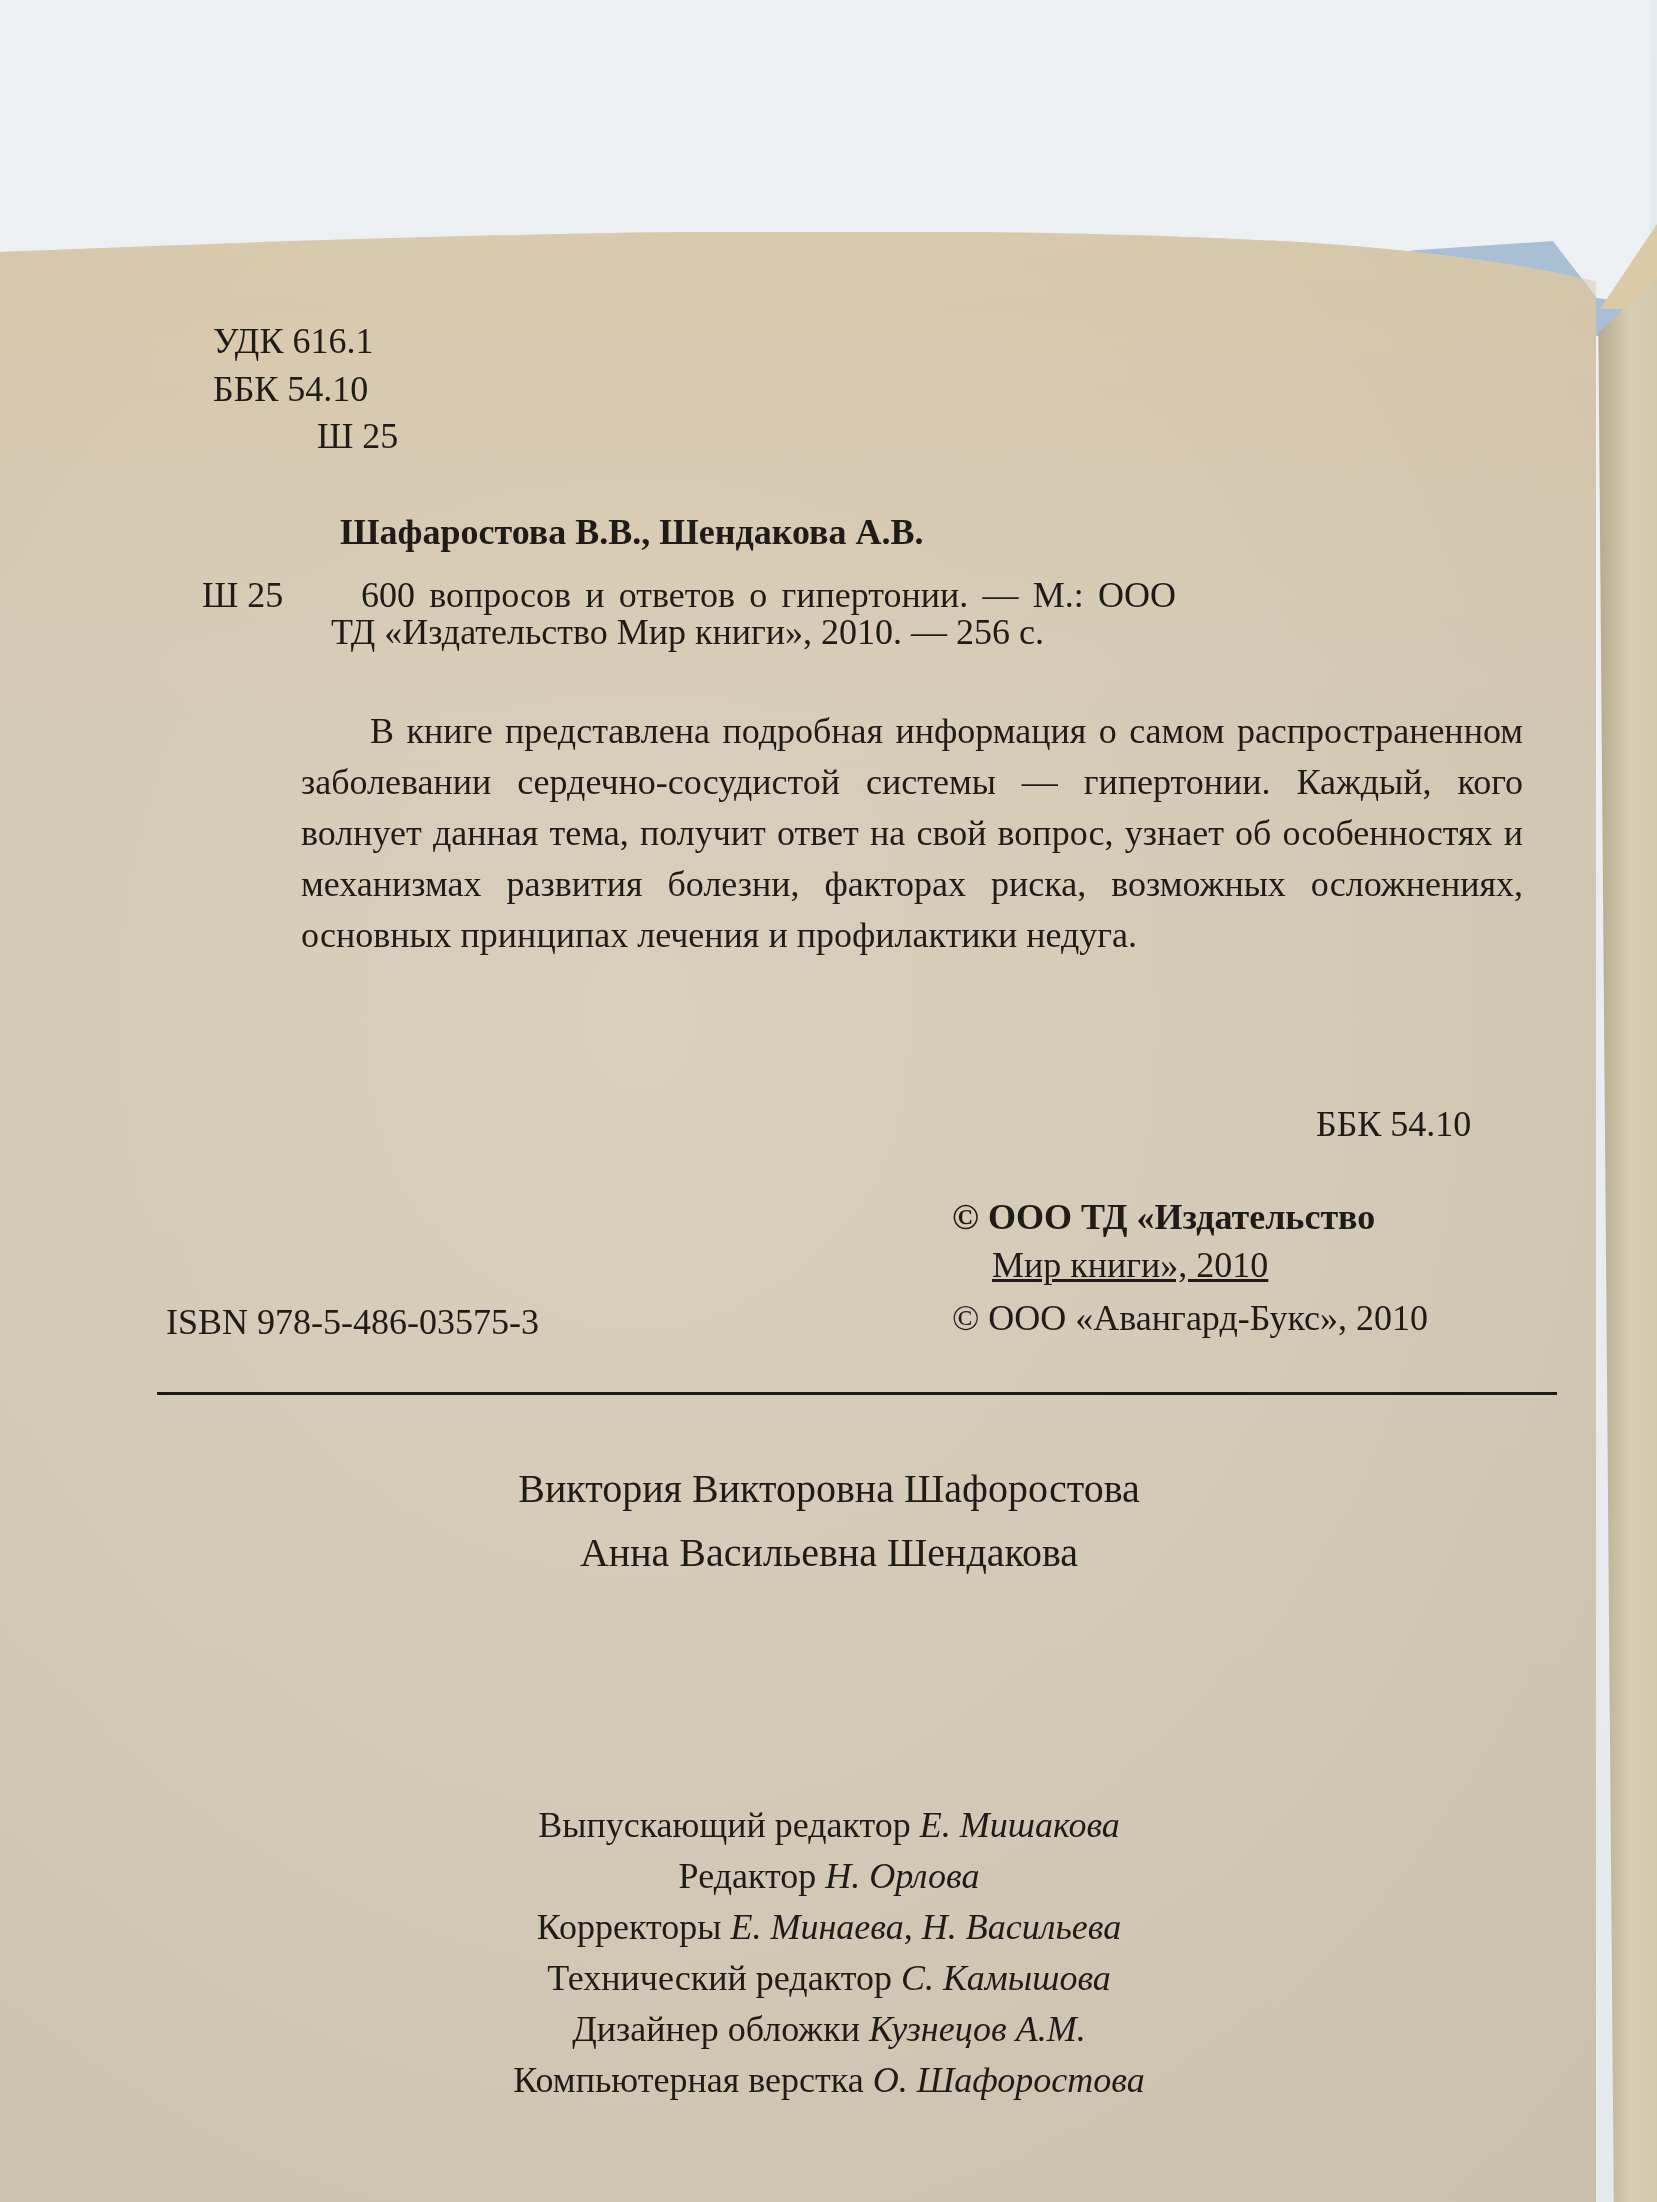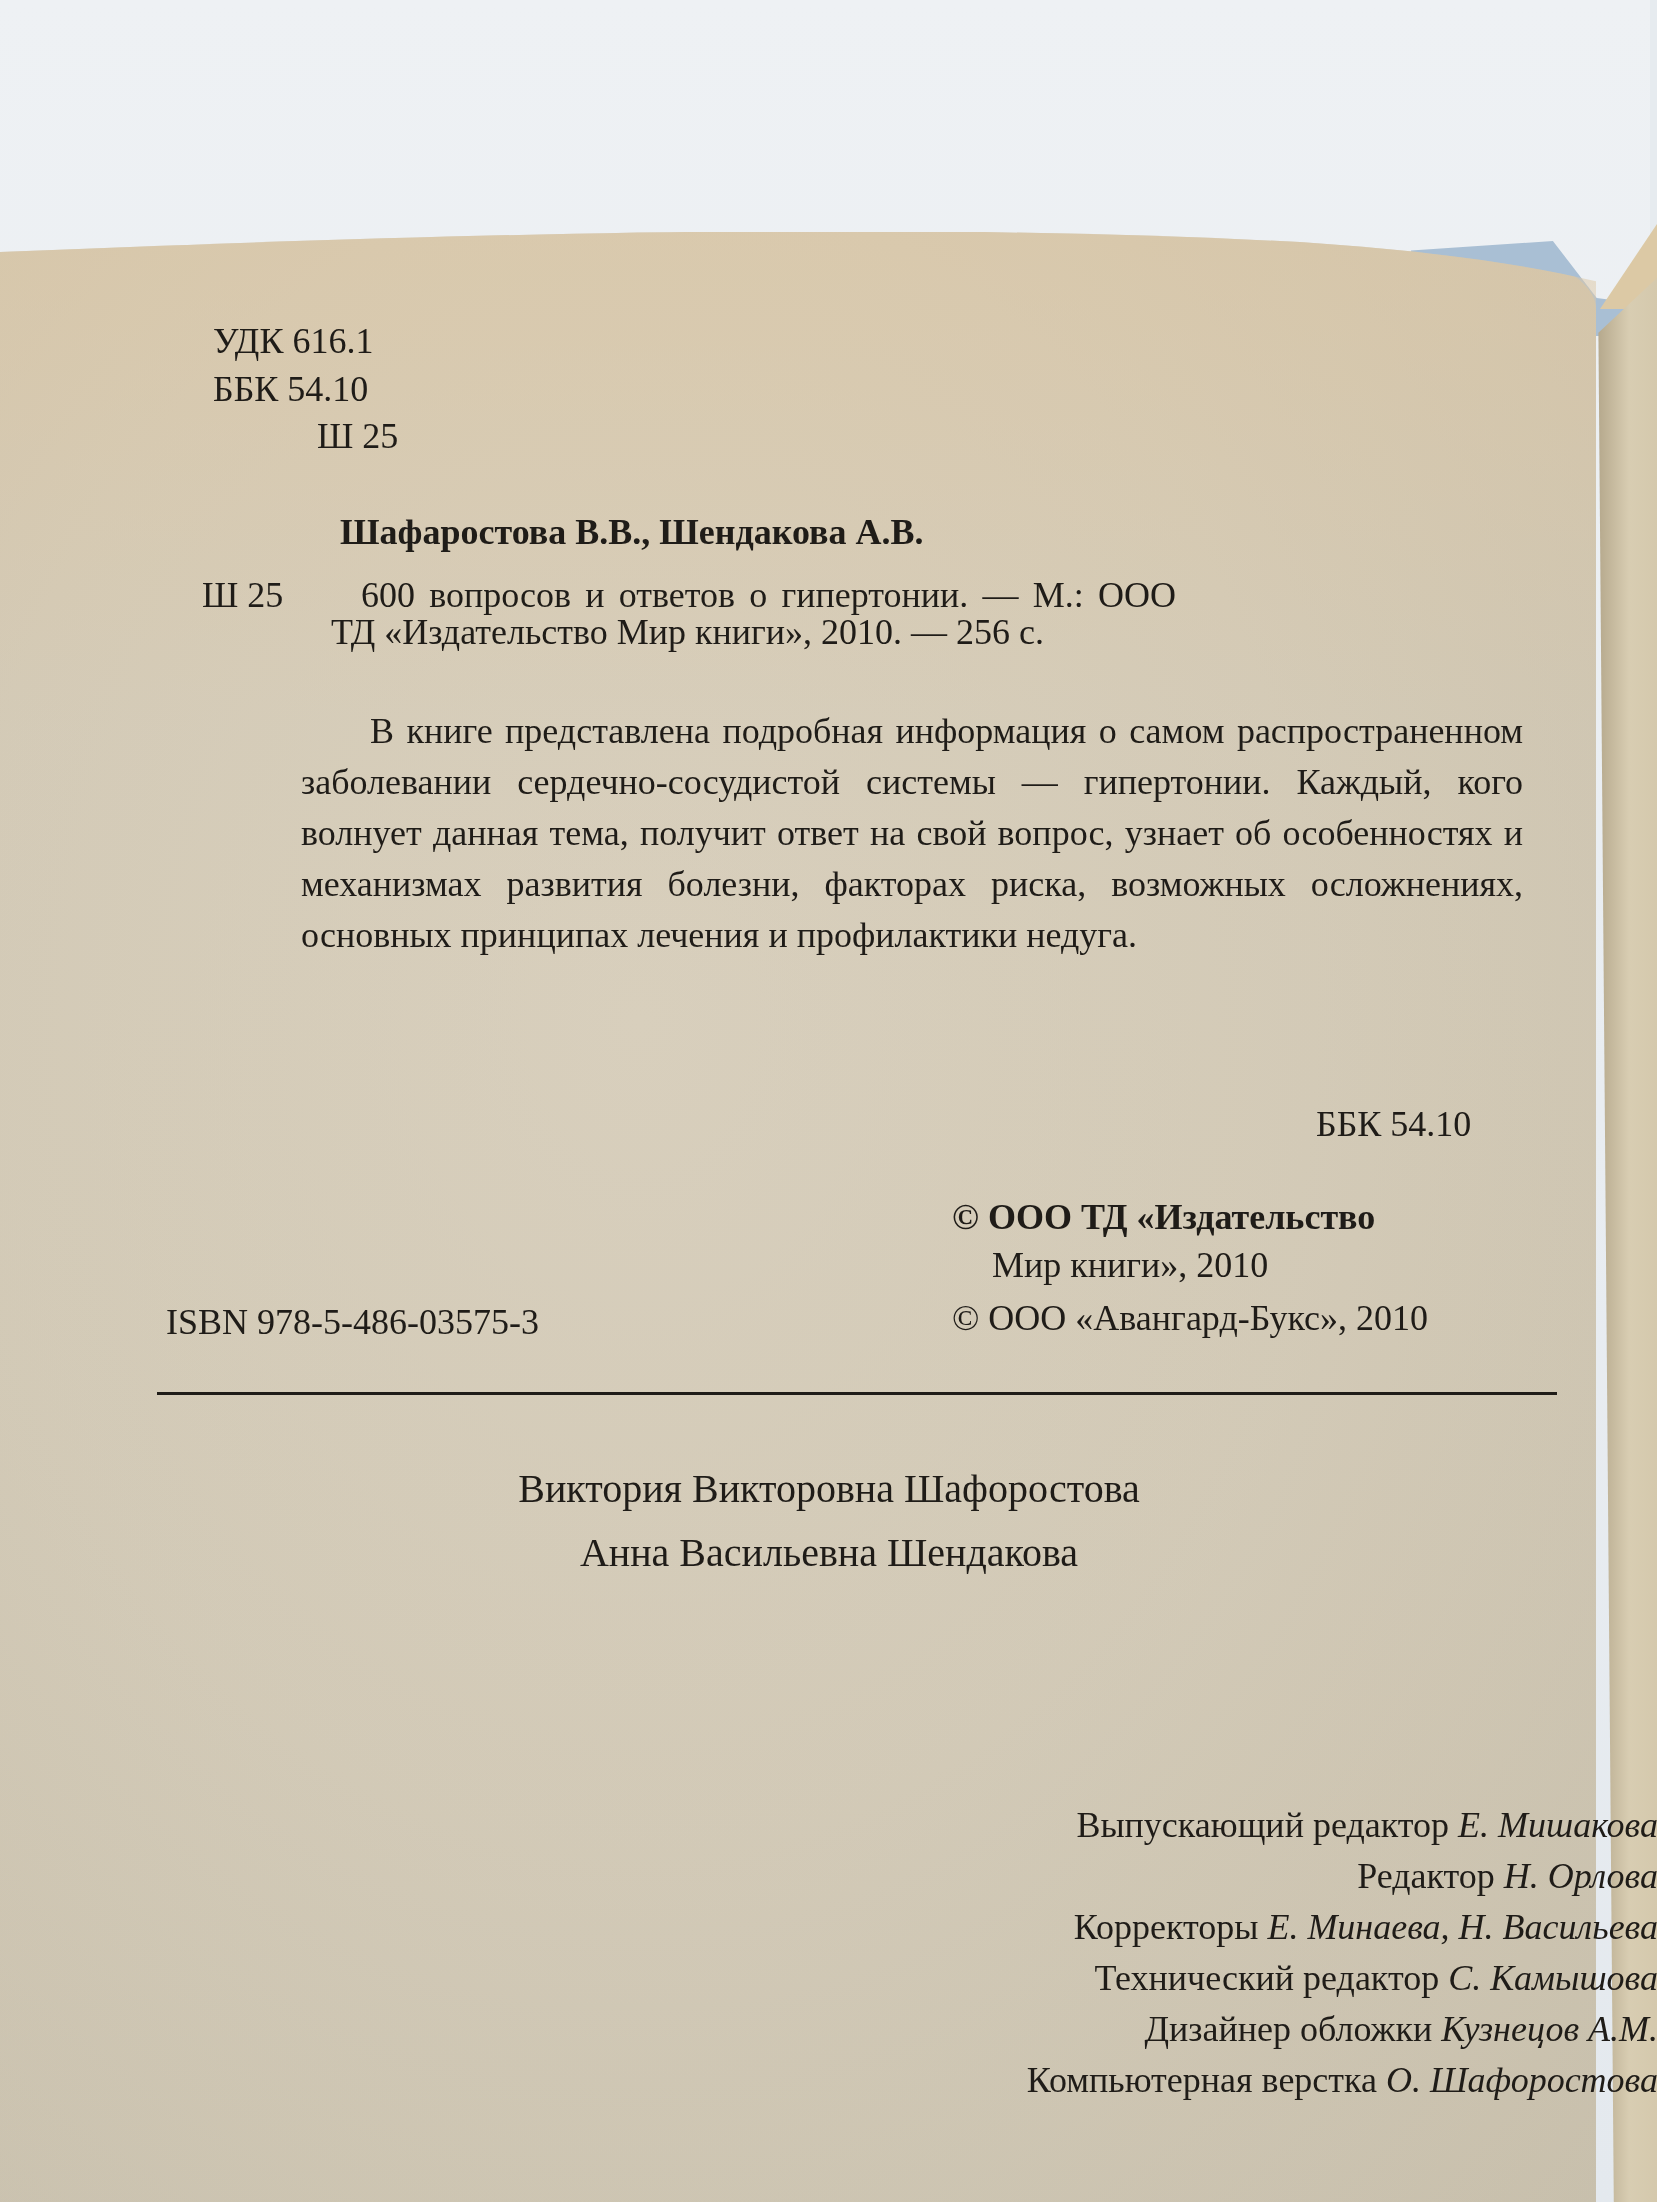--- a/index.html
+++ b/index.html
@@ -119,32 +119,32 @@
   <div class="text classif bold" style="left:340px; top:509px;">Шафаростова В.В., Шендакова А.В.</div>
   <div class="text classif" style="left:202px; top:572px;">Ш 25</div>
   <div class="text classif" style="left:361px; top:572px; word-spacing:5.2px;">600 вопросов и ответов о гипертонии. — М.: ООО</div>
   <div class="text classif" style="left:331px; top:609px;">ТД «Издательство Мир книги», 2010. — 256 с.</div>
 
   <div class="abstract">В книге представлена подробная информация о самом распространенном заболевании сердечно-сосудистой системы — гипертонии. Каждый, кого волнует данная тема, получит ответ на свой вопрос, узнает об особенностях и механизмах развития болезни, факторах риска, возможных осложнениях, основных принципах лечения и профилактики недуга.</div>
 
   <div class="text classif" style="left:1316px; top:1101px;">ББК  54.10</div>
 
   <div class="text classif" style="left:952px; top:1194px;font-weight:bold;">© ООО ТД «Издательство</div>
-  <div class="text classif" style="left:992px; top:1242px;">Мир книги», 2010</div>
+  <div class="text classif" style="left:992px; top:1242px;text-decoration:underline;">Мир книги», 2010</div>
   <div class="text classif" style="left:952px; top:1295px;">© ООО «Авангард-Букс», 2010</div>
 
   <div class="text classif" style="left:166px; top:1299px;">ISBN 978-5-486-03575-3</div>
 
   <div class="rule"></div>
 
   <div class="centered" style="top:1527px; font-size:40px; line-height:52px;">Анна Васильевна Шендакова</div>
   <div class="centered" style="top:1463px; font-size:40px; line-height:52px;">Виктория Викторовна Шафоростова</div>
 
 
-  <div class="centered credits" style="top:1800px;text-align:right;">
+  <div class="centered credits" style="top:1800px;">
     <div class="line">
       <span>Выпускающий редактор</span>
       <span class="name">Е. Мишакова</span>
     </div>
     <div class="line">
       <span>Редактор</span>
       <span class="name">Н. Орлова</span>
     </div>
     <div class="line">
       <span>Корректоры</span>

